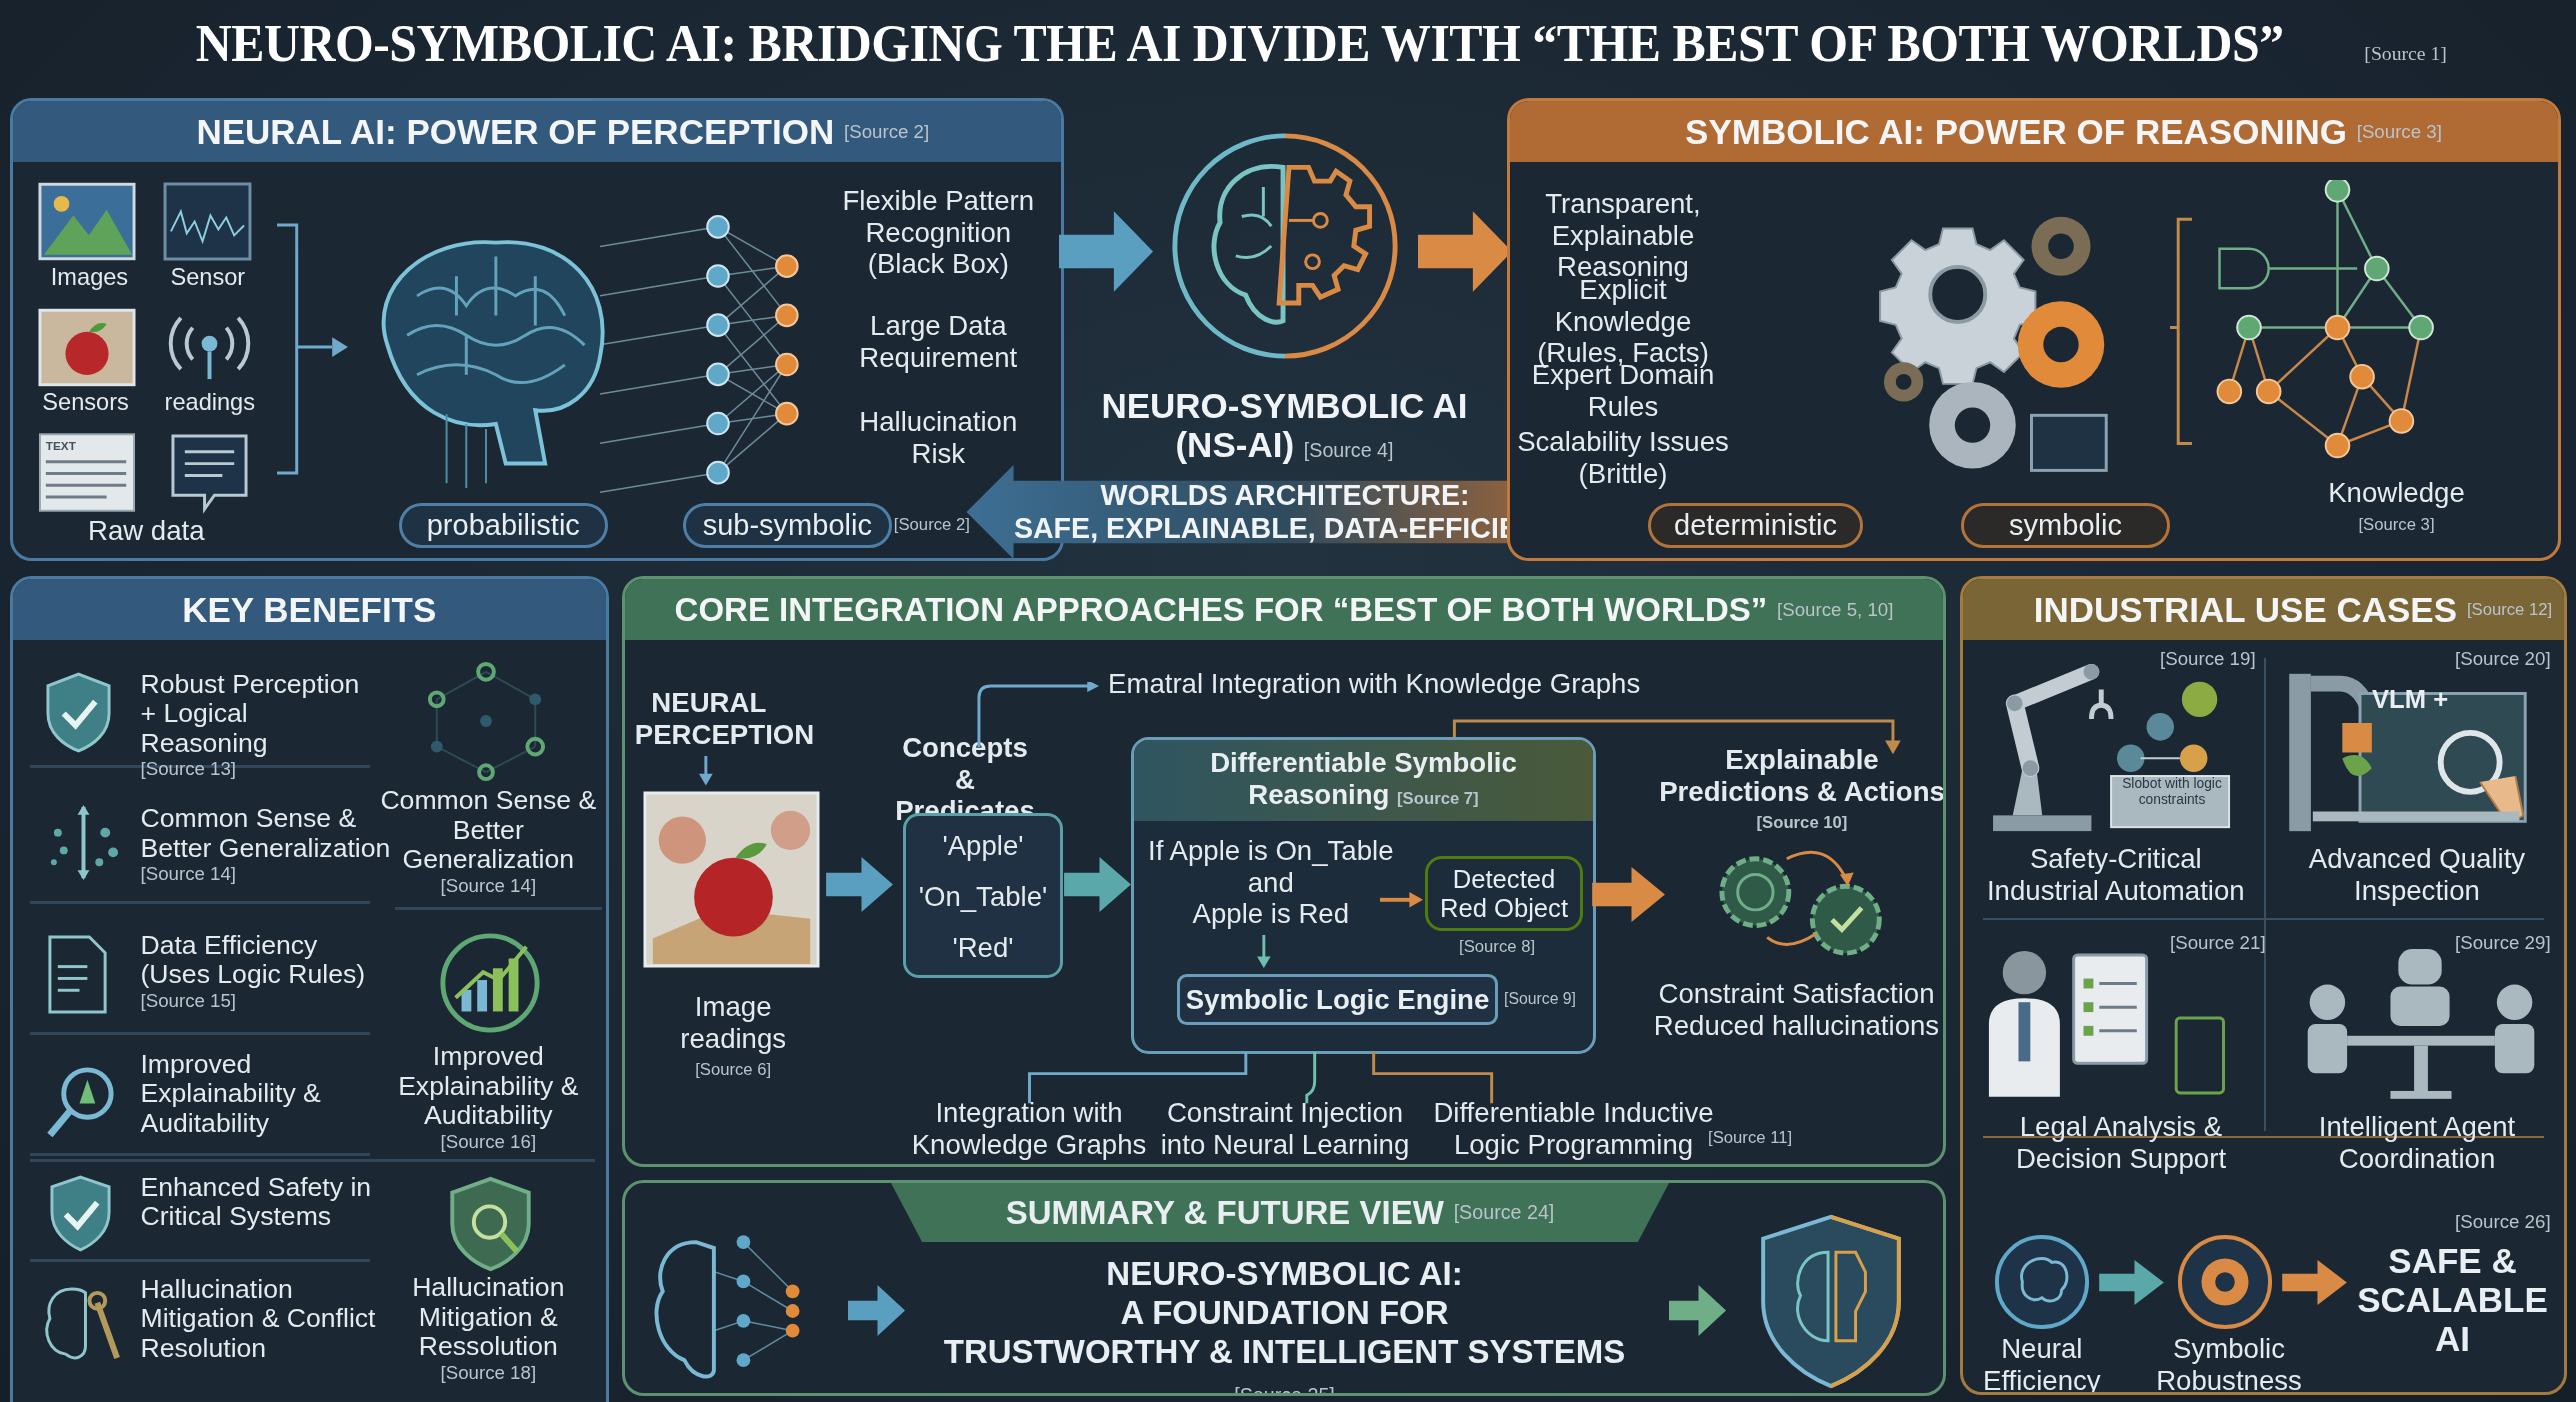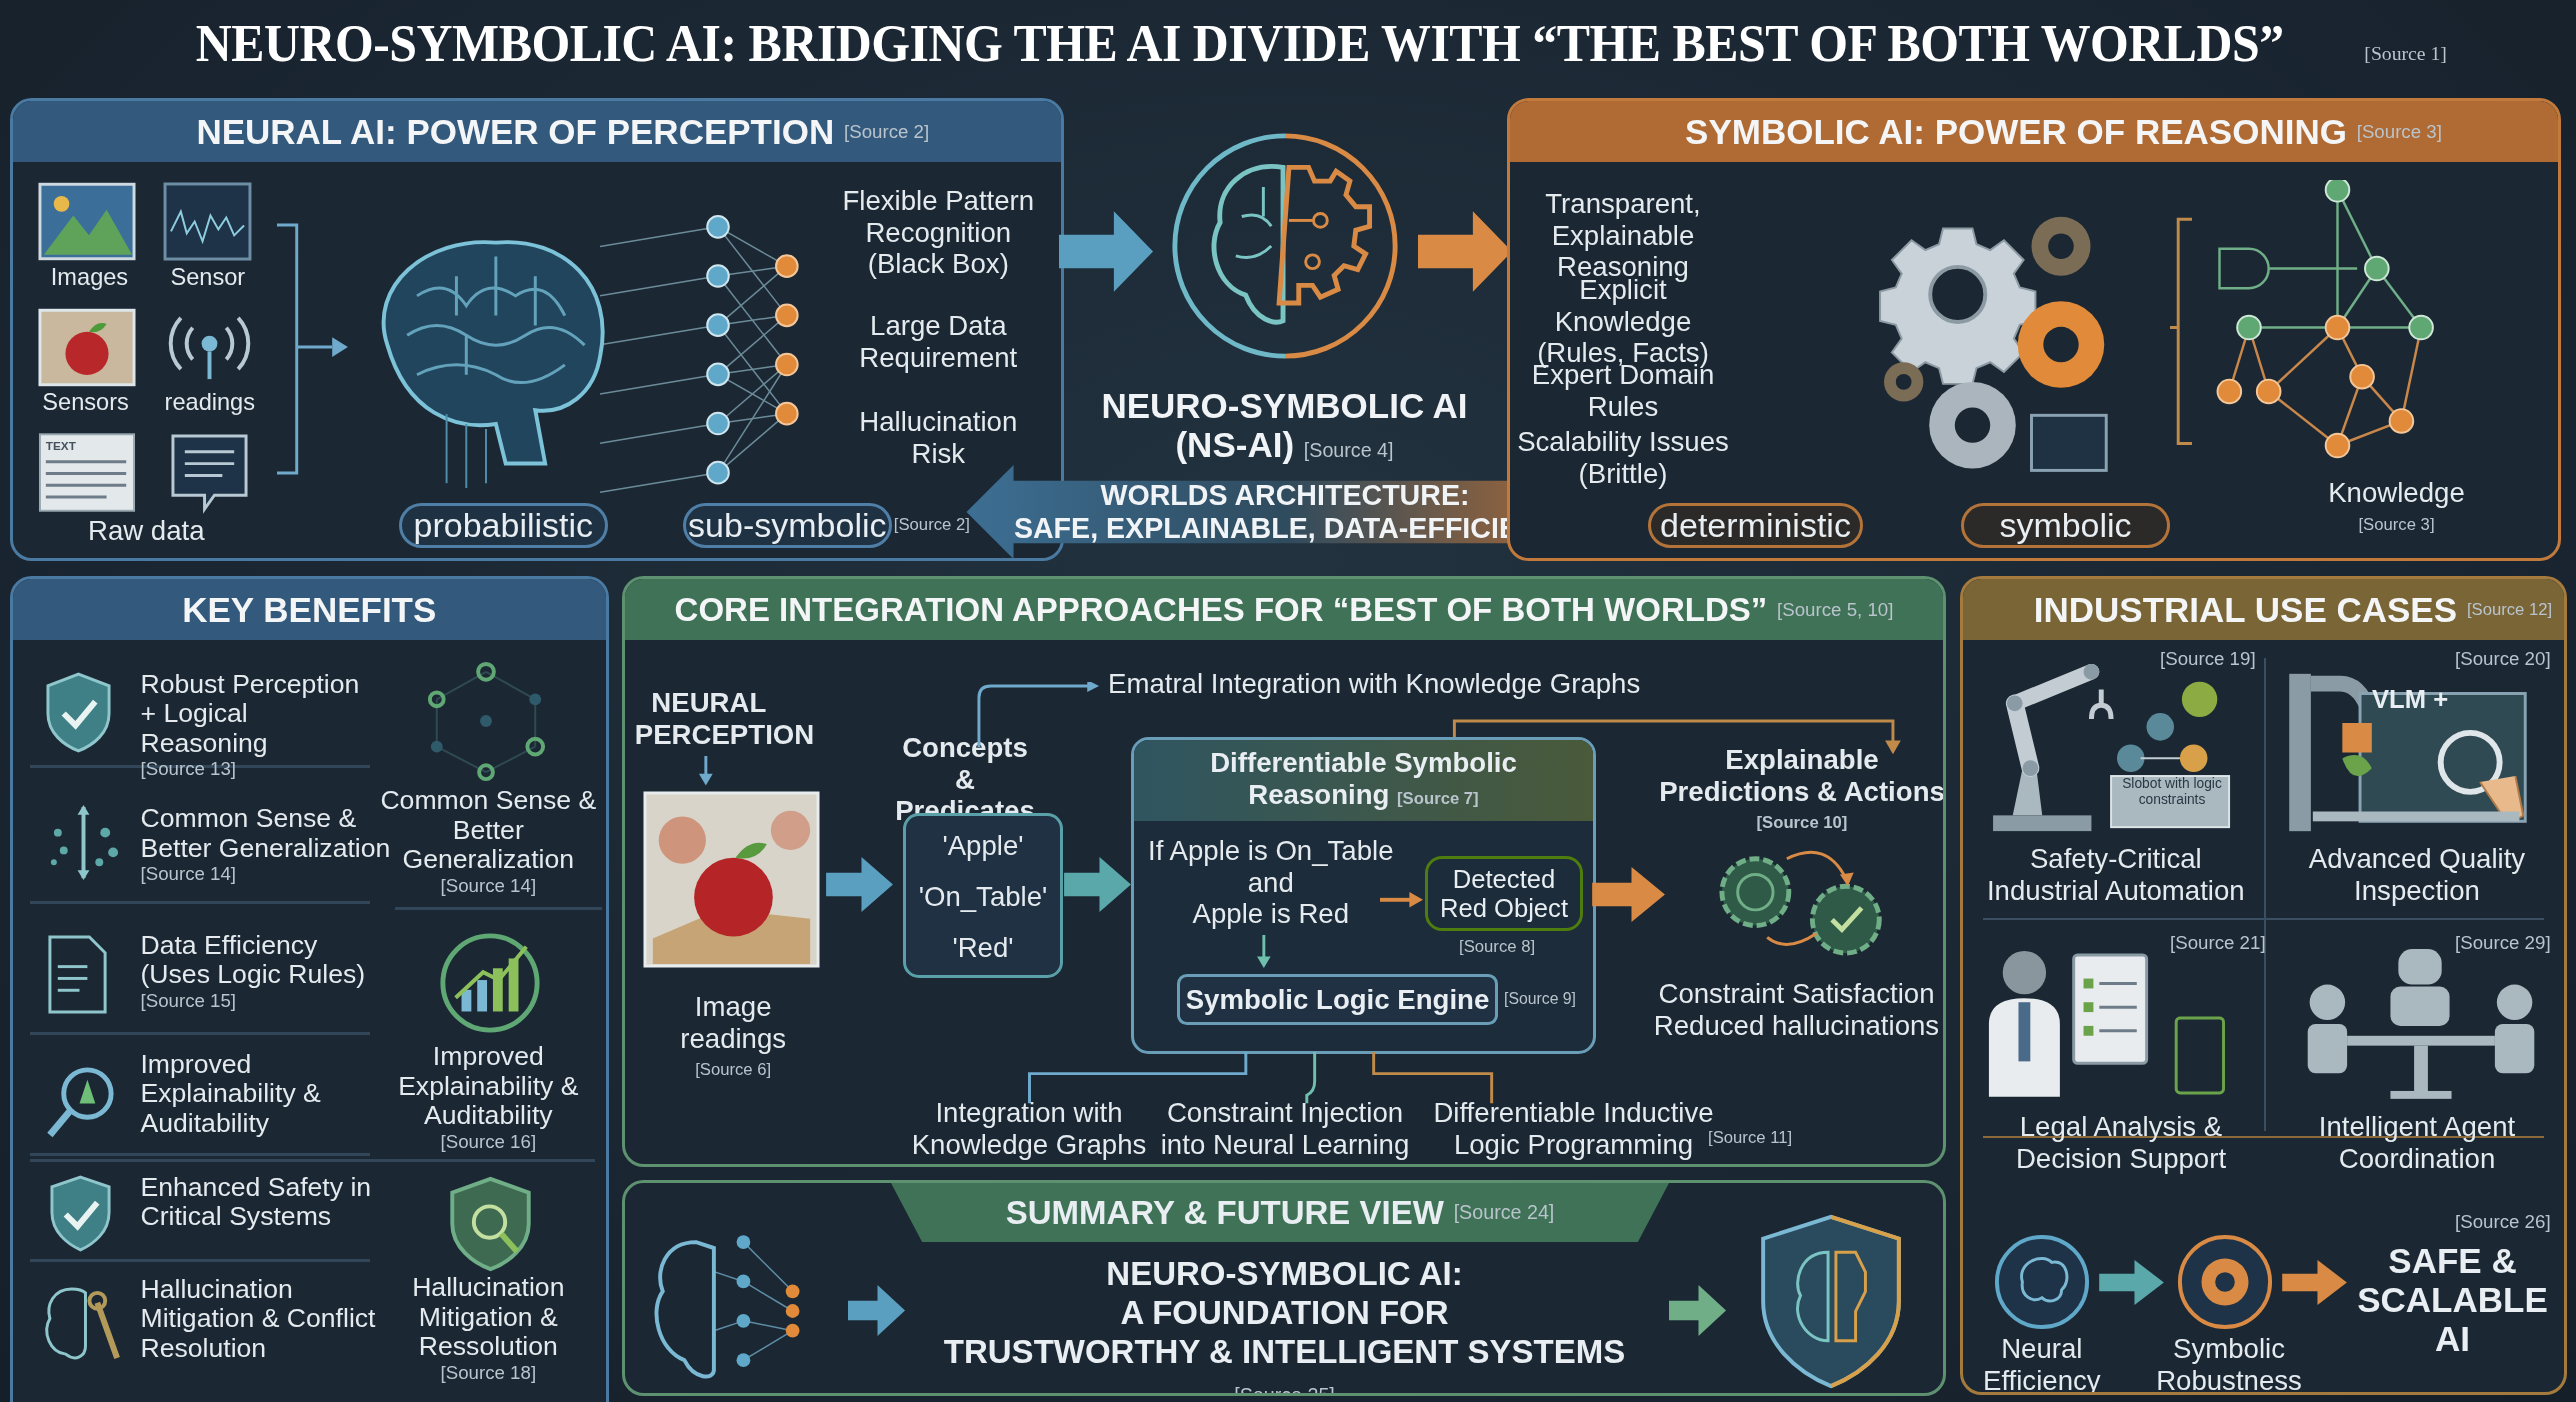--- a/index.html
+++ b/index.html
@@ -22,21 +22,21 @@
   .panel { position: absolute; border-radius: 21.7px; border: 3px solid; background: #1b2834; overflow: hidden; }
   .panel-head { height: 61px; display: flex; align-items: center; justify-content: center; gap: 9.8px; font-weight: 700; font-size: 35px; color: #f3f5f6; }
   .panel-head .src { font-size: 18.7px; }
 
   
   #neural { left: 9.8px; top: 98px; width: 1054px; height: 463px; border-color: #4a7aa2; }
   #neural .panel-head { background: #33597c; padding-left: 52px; }
   #symbolic { left: 1507px; top: 98px; width: 1054px; height: 463px; border-color: #c27a3c; }
   #symbolic .panel-head { background: #b06a33; padding-left: 59px; }
 
-  .chip { position: absolute; height: 45px; border-radius: 22.6px; border: 3px solid #4f7ea6; background: #1f3244; display:flex; align-items:center; justify-content:center; font-size: 34px; color:#e8eef2; }
+  .chip { position: absolute; height: 45px; border-radius: 22.6px; border: 3px solid #4f7ea6; background: #1f3244; display:flex; align-items:center; justify-content:center; font-size: 29px; color:#e8eef2; }
   .chip.orange { border-color: #b47439; background: #2b2a28; }
 
   .lbl { position: absolute; text-align: center; font-size: 27.6px; line-height: 31.5px; color: #e4eaee; }
   .lbl.small { font-size: 23.6px; line-height: 27.6px; }
 
   
   #center-title { position: absolute; left: 1063px; top: 386px; width: 443px; text-align: center; font-size: 35px; font-weight: 700; line-height: 39px; color:#f1f4f6; }
   #hybrid { position: absolute; left: 965px; top: 463px; width: 640px; height: 98px; }
   #hybrid .txt { position:absolute; left:0; top:0; width:100%; height:100%; display:flex; flex-direction:column; align-items:center; justify-content:center; font-weight:700; font-size: 28.6px; line-height: 33px; color:#f1f4f6; }
 

